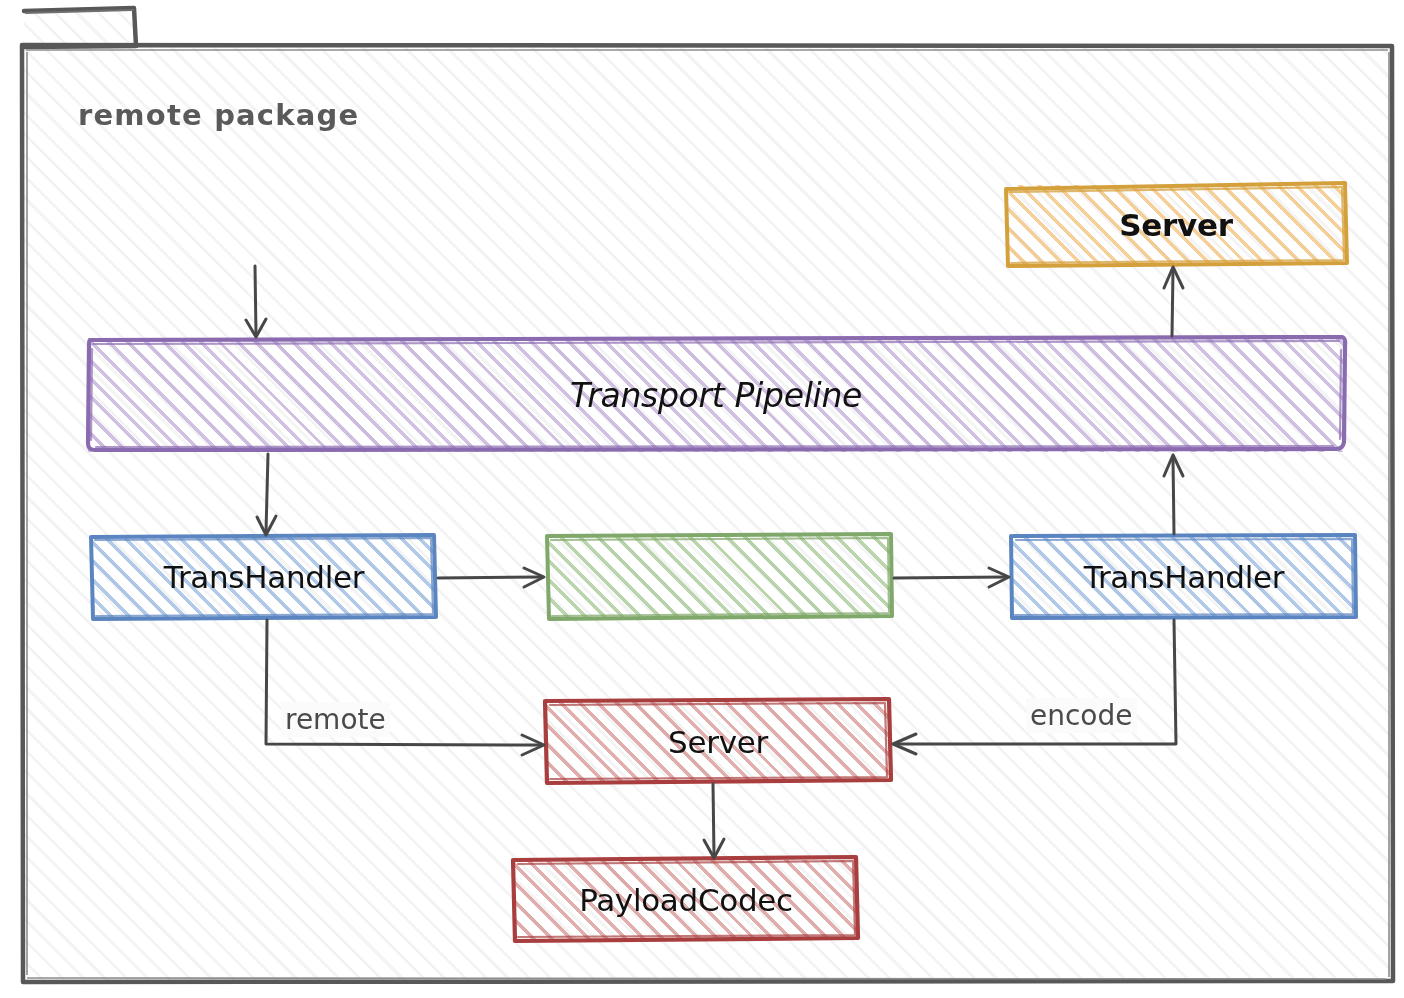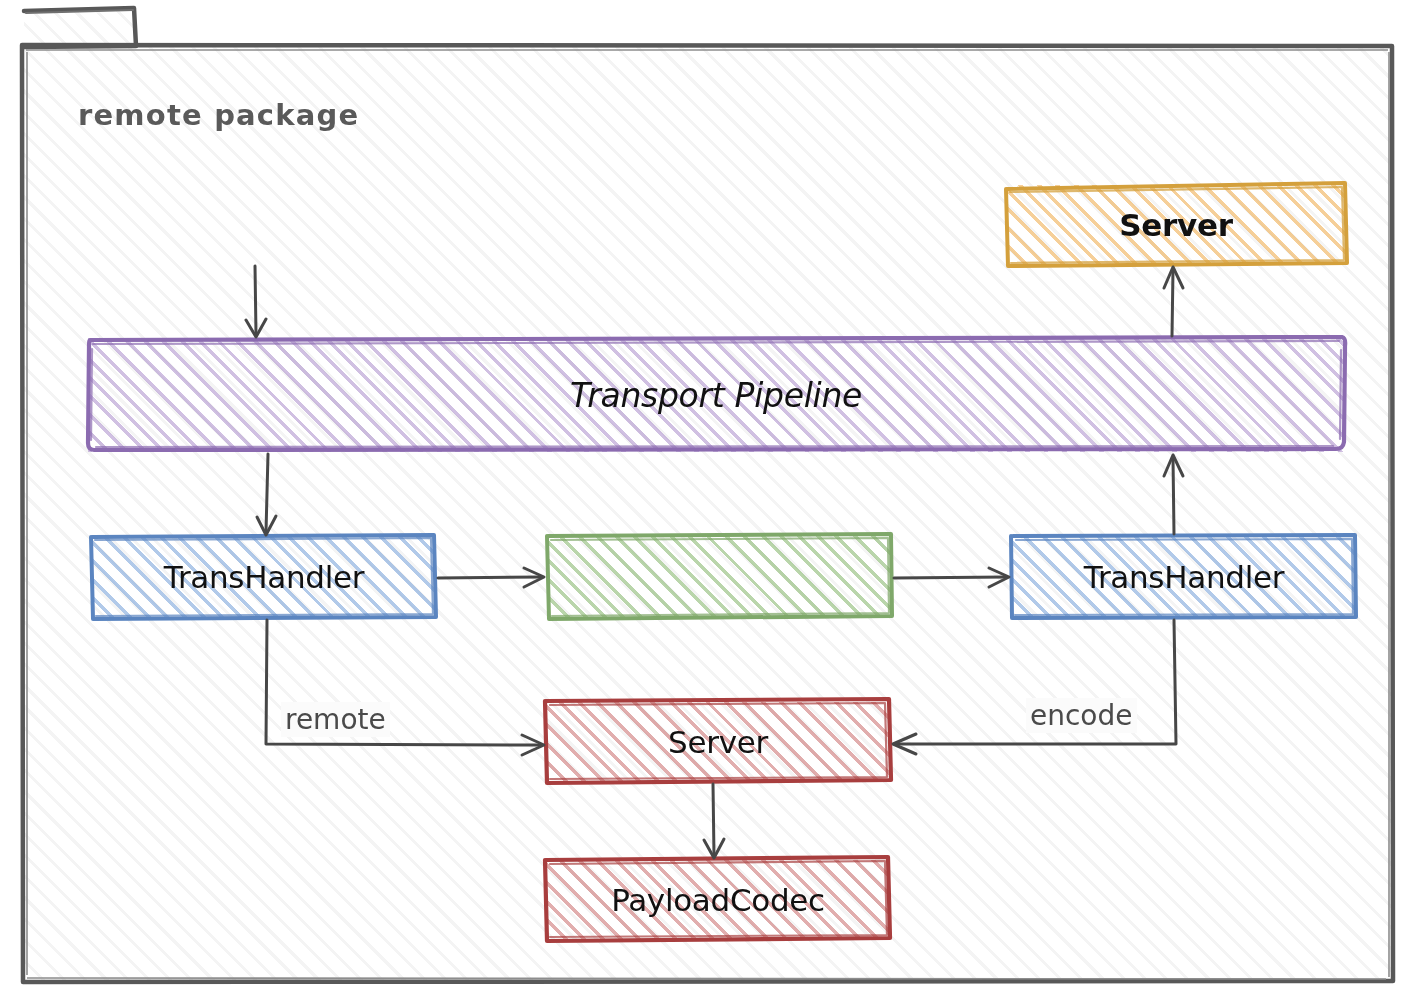--- a/index.html
+++ b/index.html
@@ -223,21 +223,21 @@
 
   <div class="node" style="left:546px; top:702px; width:344px; height:80px;">
     <div class="fillhatch fill-red"></div>
     <svg class="frame" width="362" height="98">
       <path d="M8,7 L351,5 L353,86 L9,89 L7,7" fill="none" stroke="#a83e3e" stroke-width="4.2" stroke-linecap="round" stroke-linejoin="round"></path>
       <path d="M12,11 L347,9 L349,83 L12,85" fill="none" stroke="#a83e3e" stroke-width="2.2" stroke-linecap="round" stroke-linejoin="round" opacity="0.7"></path>
     </svg>
     <span class="label">Server</span>
   </div>
 
-  <div class="node" style="left:546px; top:860px; width:344px; height:80px;">
+  <div class="node" style="left:514px; top:860px; width:344px; height:80px;">
     <div class="fillhatch fill-red"></div>
     <svg class="frame" width="362" height="98">
       <path d="M8,8 L350,5 L352,86 L9,89 L7,8" fill="none" stroke="#a83e3e" stroke-width="4.2" stroke-linecap="round" stroke-linejoin="round"></path>
       <path d="M12,12 L347,9 L349,83 L12,85" fill="none" stroke="#a83e3e" stroke-width="2.2" stroke-linecap="round" stroke-linejoin="round" opacity="0.7"></path>
     </svg>
     <span class="label">PayloadCodec</span>
   </div>
 
   <svg class="edges">
     <g stroke="#474747" stroke-width="3" fill="none" stroke-linecap="round" stroke-linejoin="round">

